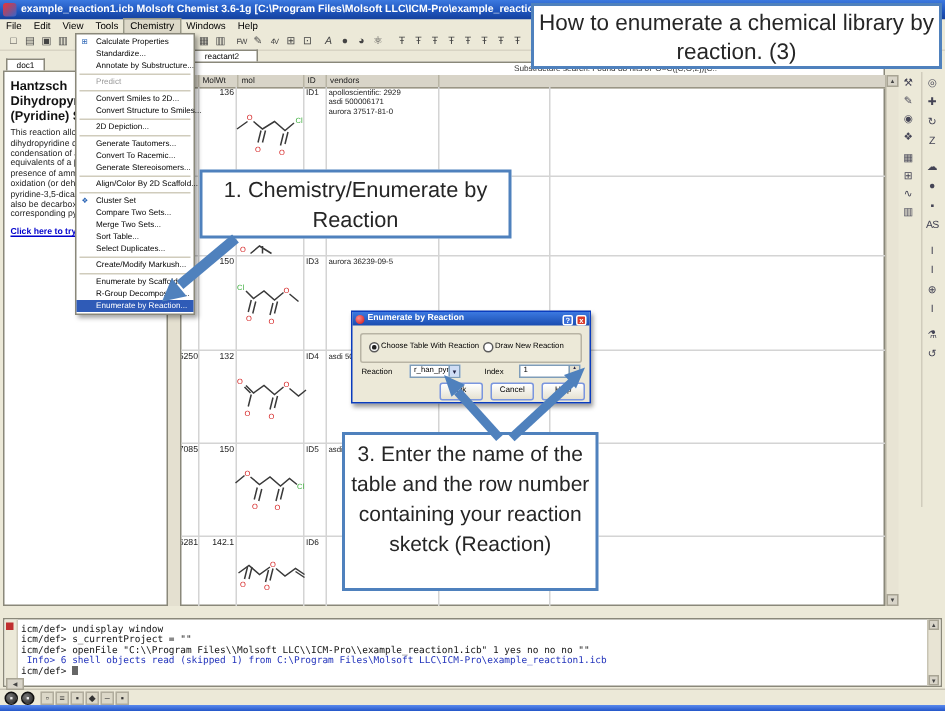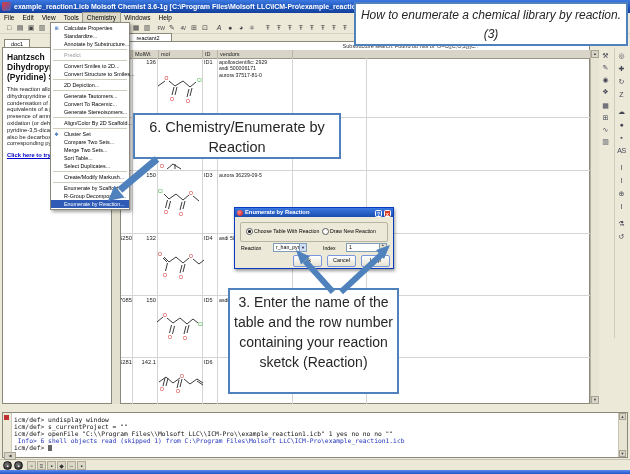--- a/index.html
+++ b/index.html
@@ -105,21 +105,21 @@
   .hscrollbox{left:4px;top:452px;width:10px;height:6px;background:#d8d4c8;border:1px solid #a8a494;
     font-size:4px;line-height:5px;text-align:center;color:#444;z-index:5;}
   
   .statusbar{left:0;top:459px;width:630px;height:11px;background:#ece9d8;border-top:1px solid #c8c4b4;}
   .stico{position:absolute;top:1px;width:9px;height:9px;font-size:6px;line-height:9px;text-align:center;color:#333;
     background:#dcd8c8;border:1px solid #b0ac9c;box-sizing:border-box;}
   .stico.round{border-radius:50%;background:radial-gradient(circle at 35% 35%,#777,#222);color:#eee;border:1px solid #111;}
   .taskstrip{left:0;top:470px;width:630px;height:4px;background:linear-gradient(180deg,#5a8aee,#2456c8);}
   
   .callout{background:#fff;border:2px solid #4f81bd;color:#262626;text-align:center;z-index:70;box-sizing:border-box;}
-  .co1{left:354px;top:2px;width:274px;height:44px;font-size:12px;line-height:19px;padding-top:2px;font-style:italic;}
+  .co1{left:354px;top:2px;width:274px;height:44px;font-size:15px;line-height:19px;padding-top:2px;}
   .co2{left:133px;top:113px;width:208px;height:46px;font-size:14.5px;line-height:20px;padding-top:2px;}
   .co3{left:228px;top:288px;width:171px;height:106px;font-size:14px;line-height:20px;padding-top:2px;}
   .arrows{left:0;top:0;width:630px;height:474px;z-index:80;pointer-events:none;}
 </style>
 </head>
 <body>
 
 <div class="abs titlebar">
   <span class="appico"></span>
   <span class="ttext">example_reaction1.icb Molsoft Chemist 3.6-1g  [C:\Program Files\Molsoft LLC\ICM-Pro\example_reaction1.icb ]  (3 tables)</span>
@@ -390,21 +390,21 @@
   <span class="stico" style="left:27px">▫</span>
   <span class="stico" style="left:37px">≡</span>
   <span class="stico" style="left:47px">▪</span>
   <span class="stico" style="left:57px">◆</span>
   <span class="stico" style="left:67px">–</span>
   <span class="stico" style="left:77px">▪</span>
 </div>
 <div class="abs taskstrip"></div>
 
 <div class="abs callout co1">How to enumerate a chemical library by reaction. (3)</div>
-<div class="abs callout co2">6. Chemistry/Enumerate by Reaction</div>
+<div class="abs callout co2">1. Chemistry/Enumerate by Reaction</div>
 <div class="abs callout co3">3. Enter the name of the table and the row number containing your reaction sketck (Reaction)</div>
 
 <svg class="abs arrows" viewBox="0 0 630 474">
 
   <line x1="157" y1="159" x2="120" y2="190" stroke="#4f81bd" stroke-width="7"></line>
   <polygon points="108,201 114.5,185.5 124.5,197.5" fill="#4f81bd"></polygon>
 
   <line x1="333" y1="292" x2="305" y2="261" stroke="#4f81bd" stroke-width="6"></line>
   <polygon points="296,250 310,256.5 301,264.5" fill="#4f81bd"></polygon>
 

